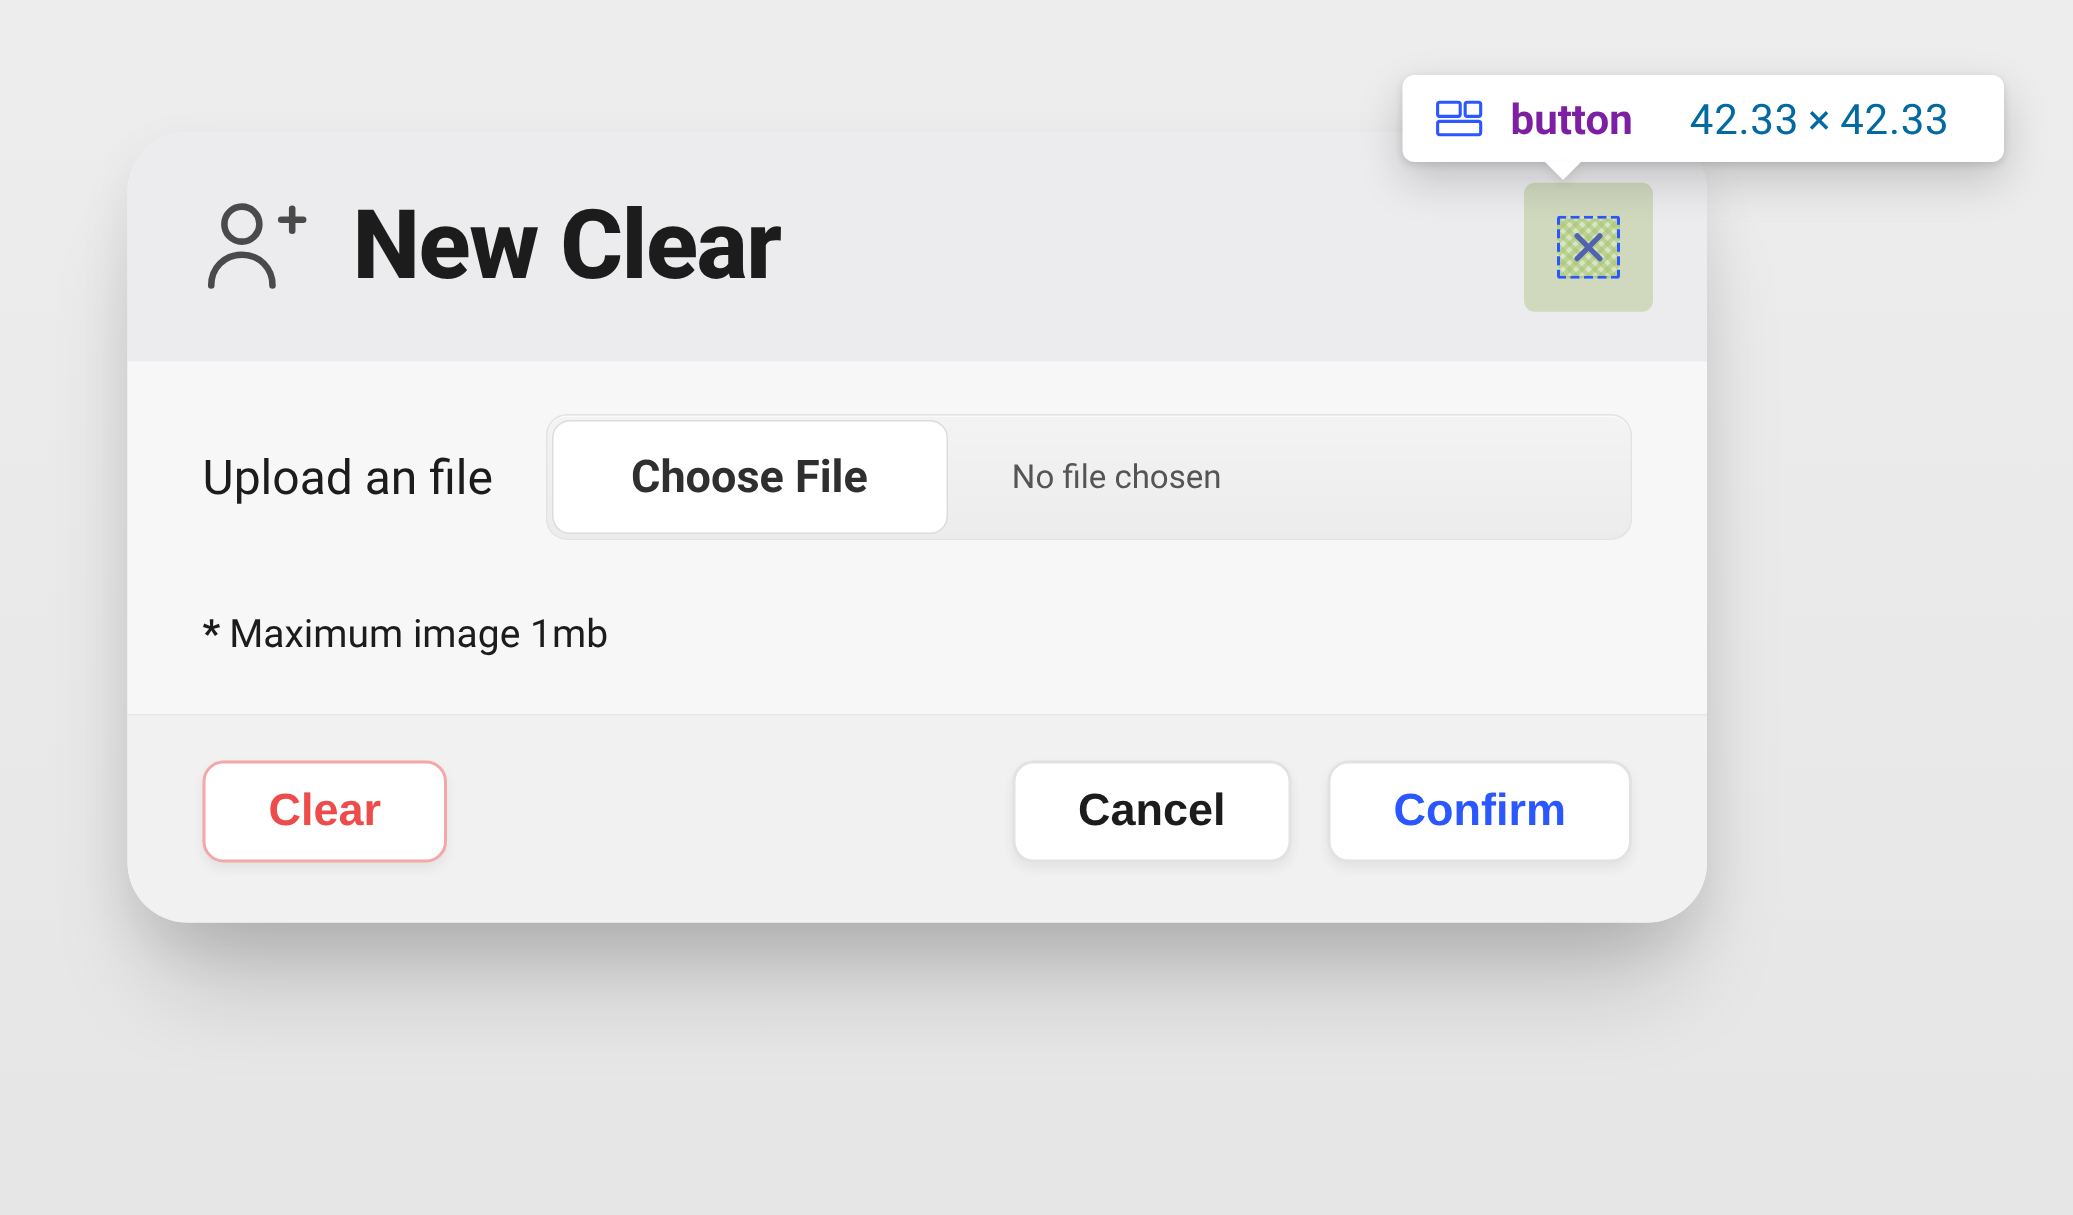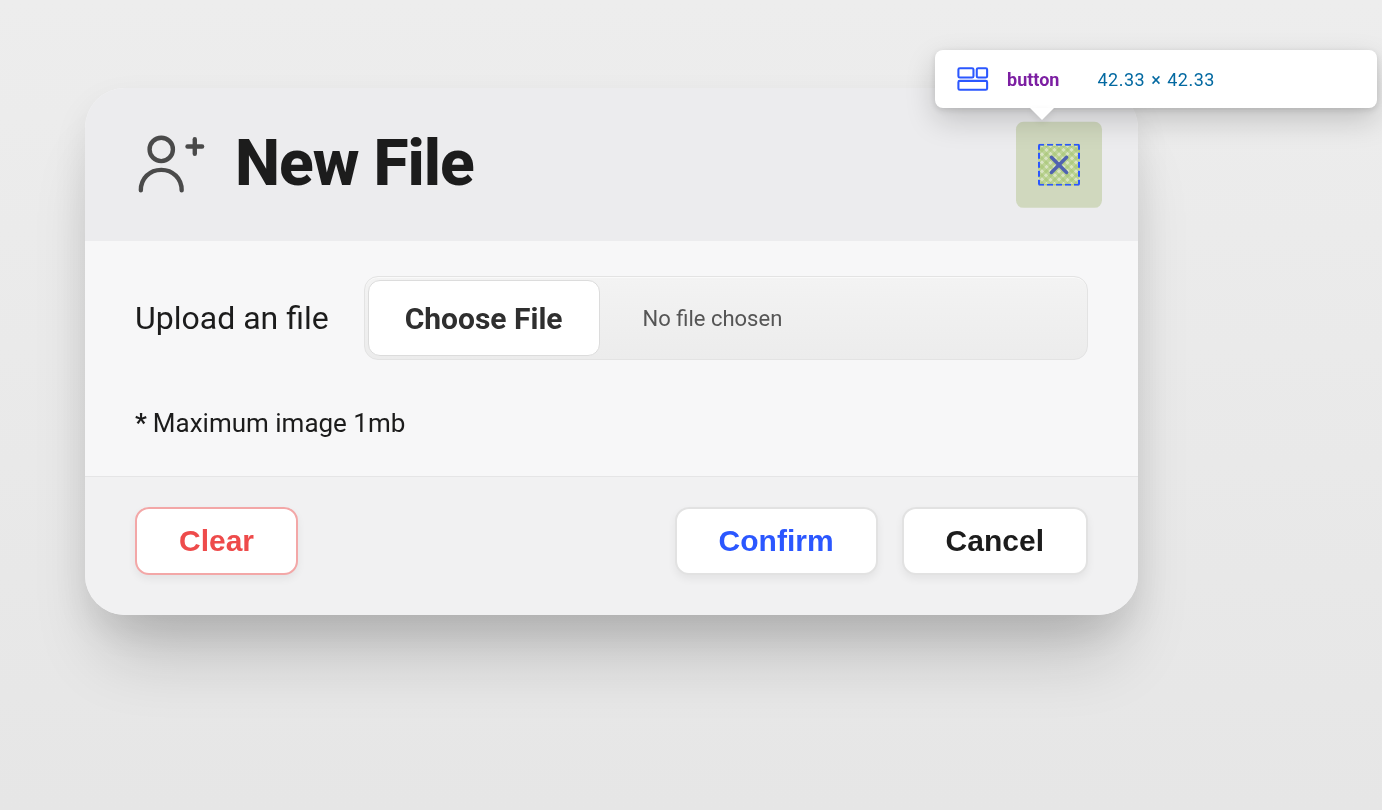--- a/index.html
+++ b/index.html
@@ -95,21 +95,21 @@
       border-radius: 14px;
       background: linear-gradient(180deg,#f3f3f3,#ececec);
       border: 1px solid #e3e3e3;
       box-shadow: inset 0 1px 0 rgba(255,255,255,0.6);
     }
     .choose-file-btn {
       background: #ffffff;
       border: 1px solid #dcdcdc;
       border-radius: 12px;
       margin: 3px;
-      padding: 0 36px;
+      padding: 0 52px;
       font-size: 30px;
       font-weight: 700;
       color: #2f2f2f;
       display: flex;
       align-items: center;
       justify-content: center;
       cursor: pointer;
     }
     .file-status {
       flex: 1;
@@ -157,31 +157,31 @@
       border: 2px solid #f3a7a7;
     }
     .btn-cancel { color: #1c1c1c; }
     .btn-confirm { color: #2b57ff; }
 
     
     .inspect-tooltip {
       position: absolute;
       left: 935px;
       top: 50px;
-      width: 442px;
+      width: 401px;
       height: 58px;
       background: #ffffff;
       border-radius: 8px;
       box-shadow: 0 12px 30px rgba(0,0,0,0.18), 0 2px 6px rgba(0,0,0,0.12);
       display: flex;
       align-items: center;
       gap: 18px;
       padding: 0 22px;
       z-index: 50;
-      font-size: 18px;
+      font-size: 28px;
     }
     .inspect-tooltip::after {
       content: "";
       position: absolute;
       left: 95px;
       bottom: -12px;
       width: 0; height: 0;
       border-left: 12px solid transparent;
       border-right: 12px solid transparent;
       border-top: 12px solid #ffffff;
@@ -214,21 +214,21 @@
 
   <div class="dialog-header">
     <span class="header-icon">
       <svg viewBox="0 0 48 48" fill="none" stroke="currentColor" stroke-width="3" stroke-linecap="round" stroke-linejoin="round">
         <circle cx="18" cy="14" r="8"></circle>
         <path d="M4 42c0-8 6-14 14-14s14 6 14 14"></path>
         <line x1="36" y1="12" x2="46" y2="12"></line>
         <line x1="41" y1="7" x2="41" y2="17"></line>
       </svg>
     </span>
-    <h1 class="dialog-title">New File</h1>
+    <h1 class="dialog-title">New Clear</h1>
 
     <button class="close-btn">
       <span class="x">
         <svg viewBox="0 0 24 24" fill="none" stroke="currentColor" stroke-width="3.2" stroke-linecap="round">
           <line x1="5" y1="5" x2="19" y2="19"></line>
           <line x1="19" y1="5" x2="5" y2="19"></line>
         </svg>
       </span>
     </button>
   </div>
@@ -242,17 +242,17 @@
       </div>
     </div>
     <div class="hint">
       <span class="star">*</span><span>Maximum image 1mb</span>
     </div>
   </div>
 
   <div class="dialog-footer">
     <button class="btn btn-clear">Clear</button>
     <div class="footer-spacer"></div>
+    <button class="btn btn-cancel">Cancel</button>
     <button class="btn btn-confirm">Confirm</button>
-    <button class="btn btn-cancel">Cancel</button>
   </div>
 
 </div>
 
 </body></html>

